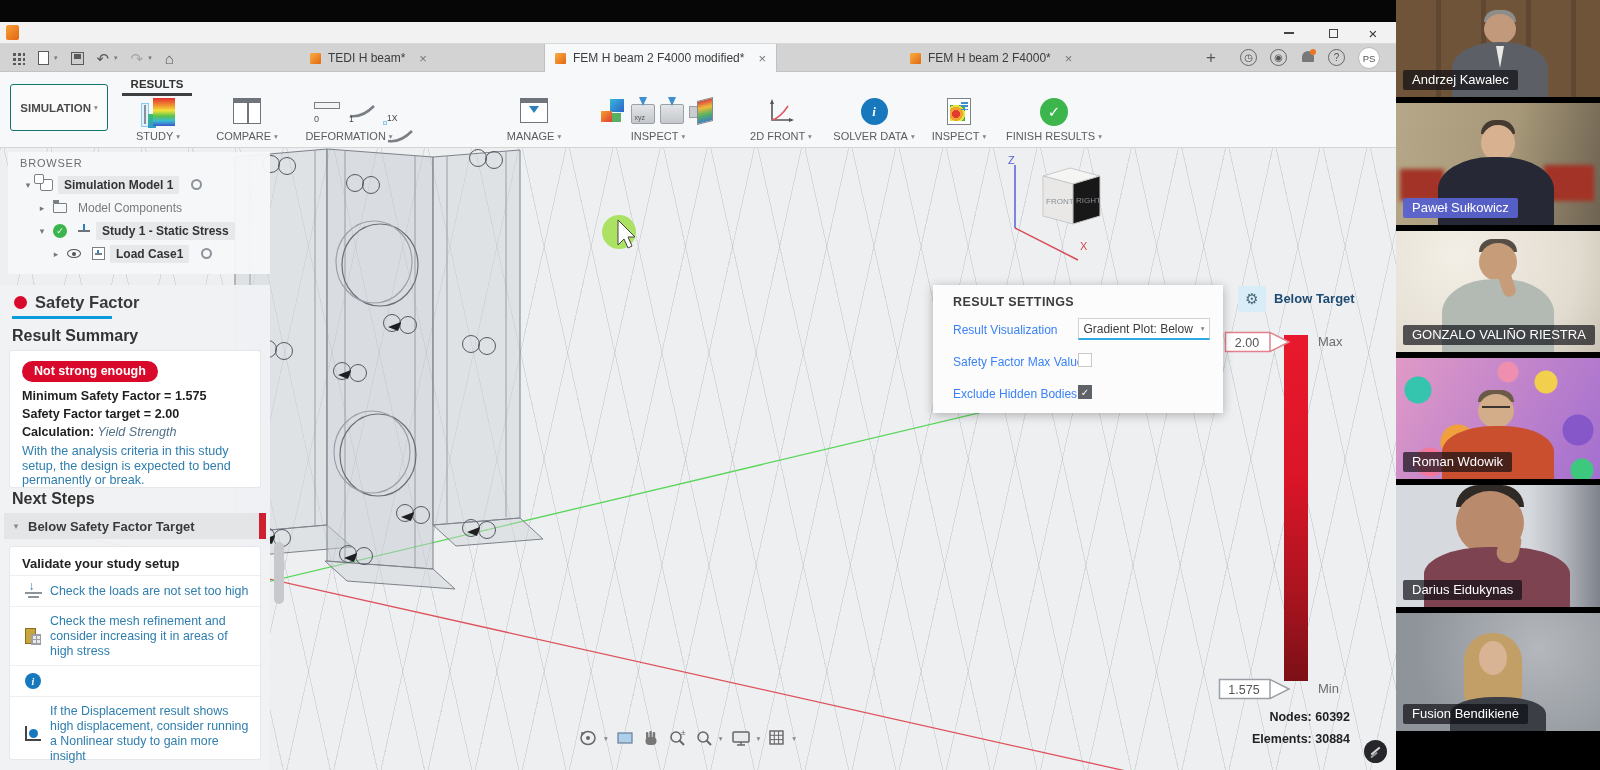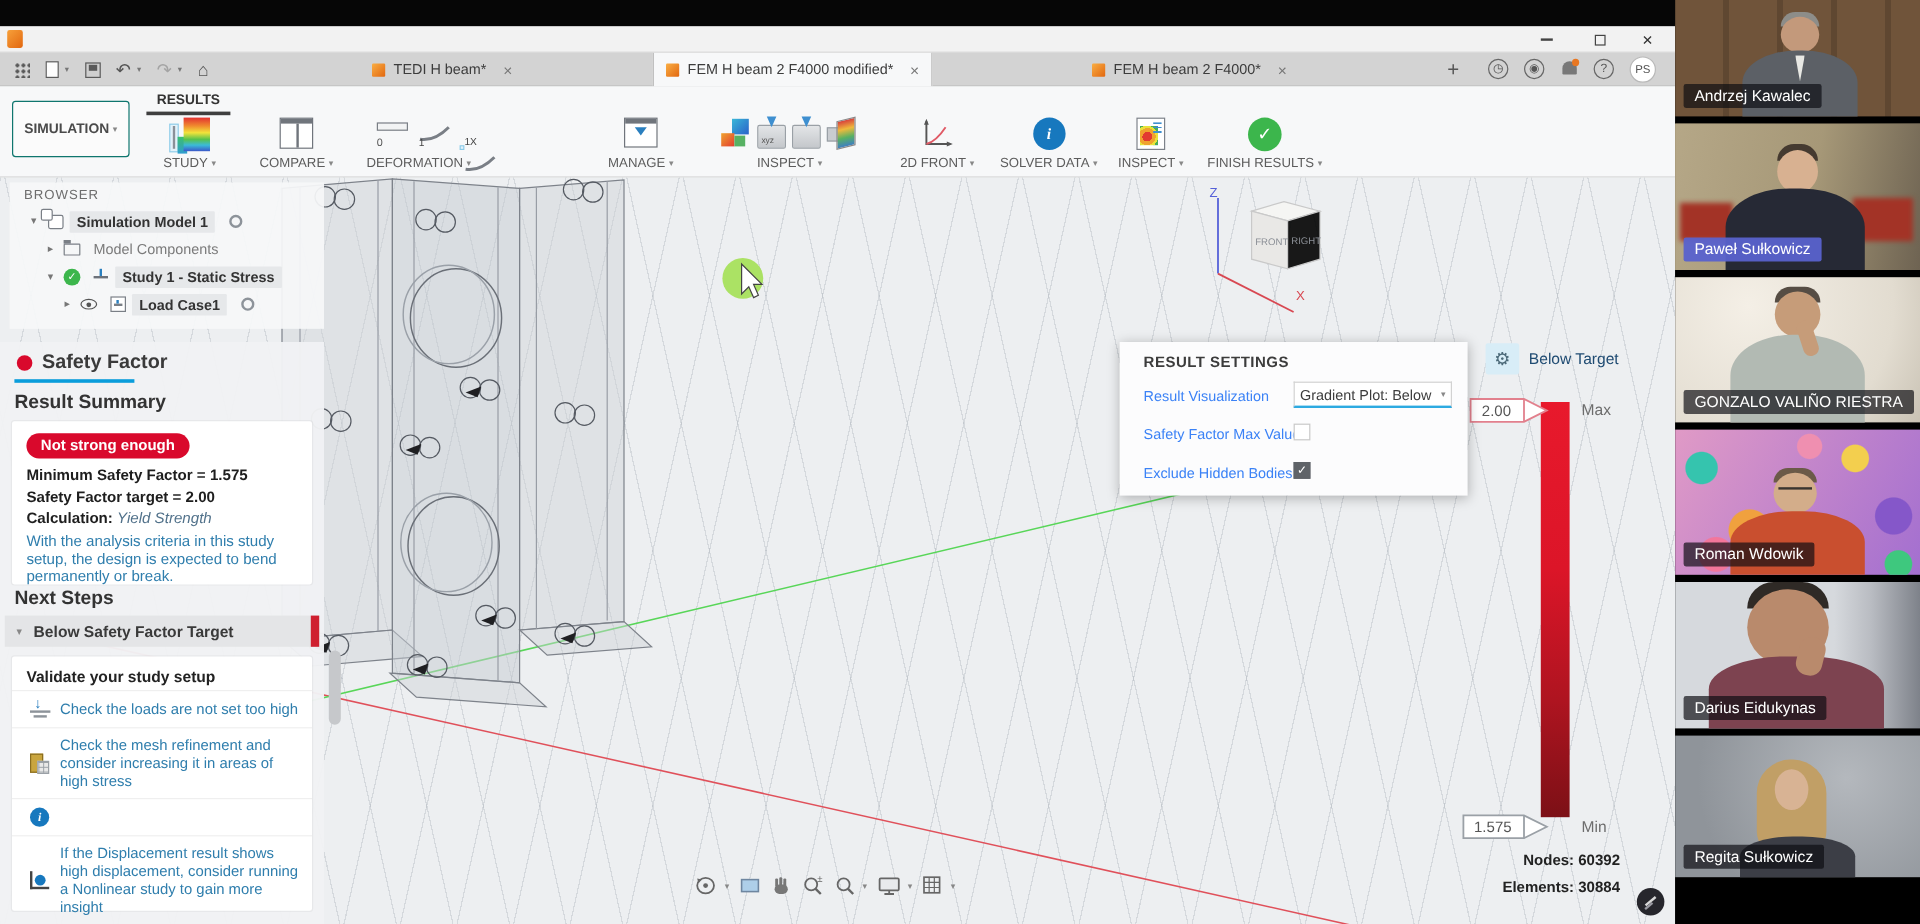--- a/index.html
+++ b/index.html
@@ -150,21 +150,21 @@
 .dialog{left:933px;top:285px;width:290px;height:128px;background:#fcfcfd;box-shadow:0 2px 10px rgba(0,0,0,.28);z-index:4}
 .dtitle{position:absolute;left:20px;top:10px;font-size:12.5px;font-weight:700;letter-spacing:.4px;color:#3c3c3c}
 .dlabel{position:absolute;left:20px;font-size:12px;color:#3b82f6}
 .ddrop{position:absolute;left:145px;top:33px;width:132px;height:22px;background:#fff;border:1px solid #d2d2d2;border-bottom:2px solid #2daae1;
   font-size:12px;color:#3c3c3c;display:flex;align-items:center;justify-content:center;gap:5px;white-space:nowrap}
 .cb{position:absolute;left:145px;width:14px;height:14px;background:#fff;border:1.5px solid #c9c9c9}
 .cb.checked{background:#5f6368;border-color:#5f6368;color:#fff;display:flex;align-items:center;justify-content:center;font-size:10px}
 
 .gearbox{left:1238px;top:286px;width:28px;height:26px;background:#d8edf7;border-radius:2px;display:flex;align-items:center;justify-content:center;
   color:#4c6a79;font-size:15px;z-index:2}
-.btarget{left:1274px;top:291px;font-size:13px;font-weight:400;color:#1f4b72;z-index:2}
+.btarget{left:1274px;top:291px;font-size:13px;font-weight:700;color:#1f4b72;z-index:2}
 .colorbar{left:1284px;top:335px;width:24px;height:346px;z-index:2;
   background:linear-gradient(180deg,#e8192c 0%,#dc1528 40%,#ae1420 72%,#7c1016 100%)}
 .maxlbl{left:1318px;top:334px;font-size:13px;color:#6d6d6d;z-index:2}
 .minlbl{left:1318px;top:681px;font-size:13px;color:#6d6d6d;z-index:2}
 .tag{z-index:3}
 .stats{left:1150px;top:706px;width:200px;text-align:right;font-size:12.5px;font-weight:600;color:#222;z-index:2;line-height:22px}
 
 .bnav{left:578px;top:726px;height:24px;display:flex;align-items:center;gap:8px;z-index:3;color:#777}
 .bnav .dd{margin-left:-2px}
 
@@ -657,16 +657,16 @@
   <div class="tile t5">
     <div class="hair"></div>
       <div class="head"></div>
       <div class="torso"></div>
     <span class="name">Darius Eidukynas</span>
   </div>
   <div class="tile t6">
     <div class="hair"></div>
       <div class="head"></div>
       <div class="torso"></div>
-    <span class="name">Regita Sułkowicz</span>
+    <span class="name">Fusion Bendikienė</span>
   </div>
 </div>
 <div class="mwidget"></div>
 
 </body></html>

